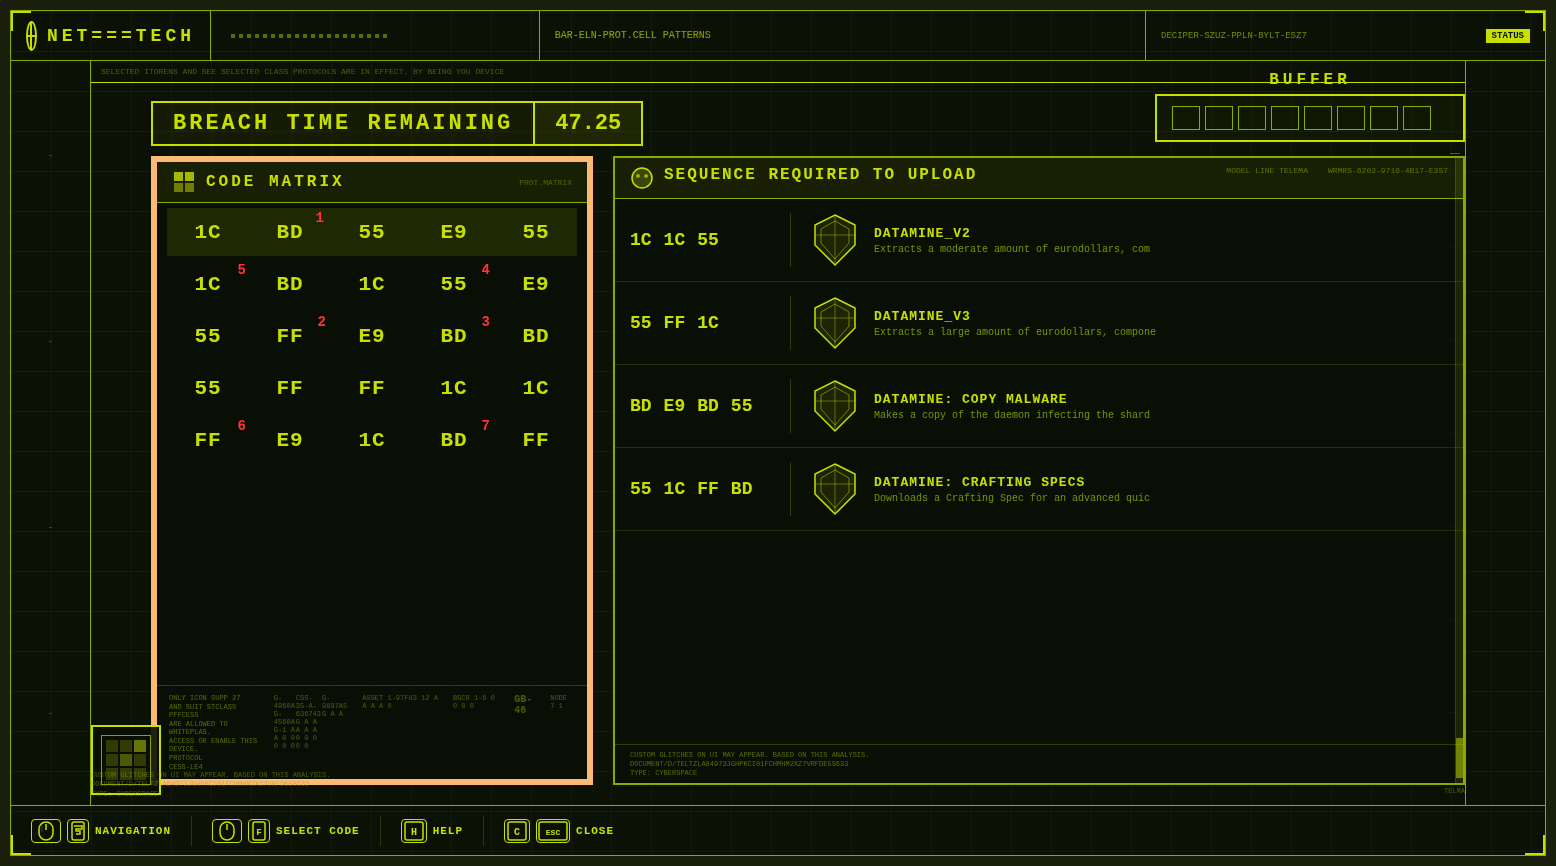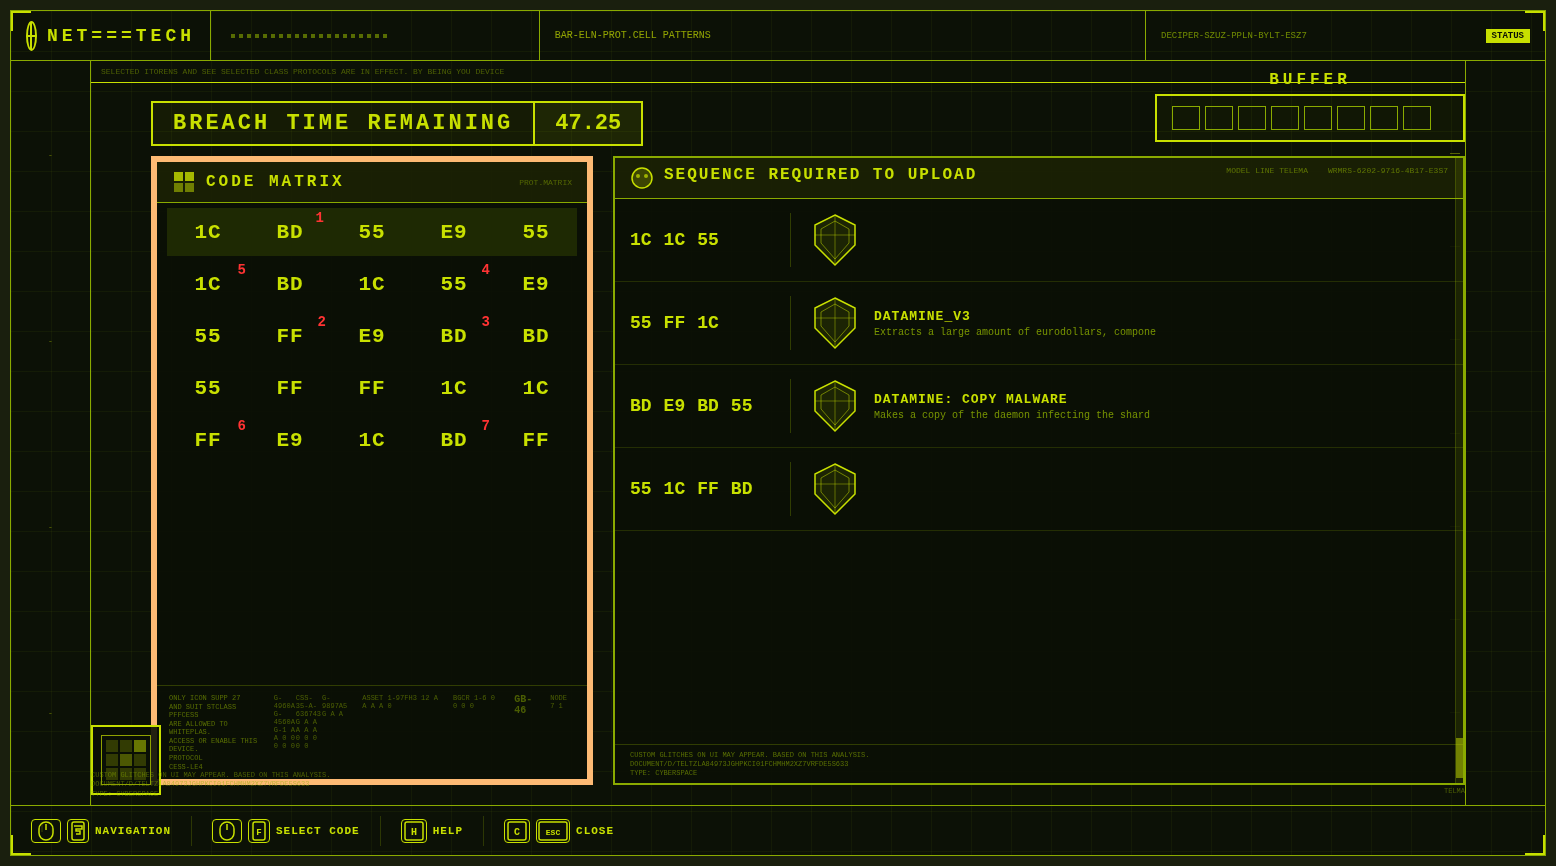--- a/index.html
+++ b/index.html
@@ -770,20 +770,24 @@
               <span style="color:#c8e000;font-size:18px;font-weight:bold;">1C</span>
               <span style="color:#c8e000;font-size:18px;font-weight:bold;">55</span>
             </div>
             <div style="flex:1;display:flex;align-items:center;gap:15px;border-left:1px solid rgba(138,170,0,0.3);padding-left:20px;margin-left:10px;">
               <svg width="48" height="54" viewBox="0 0 48 54" fill="none">
                 <polygon points="24,2 44,12 44,32 24,52 4,32 4,12" stroke="#c8e000" stroke-width="1.5" fill="rgba(200,224,0,0.1)"></polygon>
                 <polygon points="24,8 38,16 38,30 24,46 10,30 10,16" stroke="#c8e000" stroke-width="1" fill="none" opacity="0.5"></polygon>
                 <line x1="24" y1="2" x2="24" y2="52" stroke="#c8e000" stroke-width="1" opacity="0.4"></line>
                 <line x1="4" y1="22" x2="44" y2="22" stroke="#c8e000" stroke-width="1" opacity="0.4"></line>
               </svg>
+              <div>
+                <div style="color:#c8e000;font-size:13px;font-weight:bold;letter-spacing:1px;margin-bottom:3px;">DATAMINE_V2</div>
+                <div style="color:#8aaa00;font-size:10px;opacity:0.85;">Extracts a moderate amount of eurodollars, com</div>
+              </div>
             </div>
           </div>
 
           <div style="display:flex;align-items:center;padding:14px 15px;border-bottom:1px solid rgba(138,170,0,0.2);gap:0;">
             <div style="display:flex;gap:12px;min-width:150px;">
               <span style="color:#c8e000;font-size:18px;font-weight:bold;">55</span>
               <span style="color:#c8e000;font-size:18px;font-weight:bold;">FF</span>
               <span style="color:#c8e000;font-size:18px;font-weight:bold;">1C</span>
             </div>
             <div style="flex:1;display:flex;align-items:center;gap:15px;border-left:1px solid rgba(138,170,0,0.3);padding-left:20px;margin-left:10px;">
@@ -828,20 +832,24 @@
               <span style="color:#c8e000;font-size:18px;font-weight:bold;">FF</span>
               <span style="color:#c8e000;font-size:18px;font-weight:bold;">BD</span>
             </div>
             <div style="flex:1;display:flex;align-items:center;gap:15px;border-left:1px solid rgba(138,170,0,0.3);padding-left:20px;margin-left:10px;">
               <svg width="48" height="54" viewBox="0 0 48 54" fill="none">
                 <polygon points="24,2 44,12 44,32 24,52 4,32 4,12" stroke="#c8e000" stroke-width="1.5" fill="rgba(200,224,0,0.1)"></polygon>
                 <polygon points="24,8 38,16 38,30 24,46 10,30 10,16" stroke="#c8e000" stroke-width="1" fill="none" opacity="0.5"></polygon>
                 <line x1="24" y1="2" x2="24" y2="52" stroke="#c8e000" stroke-width="1" opacity="0.4"></line>
                 <line x1="4" y1="22" x2="44" y2="22" stroke="#c8e000" stroke-width="1" opacity="0.4"></line>
               </svg>
+              <div>
+                <div style="color:#c8e000;font-size:13px;font-weight:bold;letter-spacing:1px;margin-bottom:3px;">DATAMINE: CRAFTING SPECS</div>
+                <div style="color:#8aaa00;font-size:10px;opacity:0.85;">Downloads a Crafting Spec for an advanced quic</div>
+              </div>
             </div>
           </div>
         </div>
 
         <div style="padding:6px 15px;border-top:1px solid rgba(138,170,0,0.3);">
           <div style="color:#8aaa00;font-size:7px;opacity:0.6;margin-bottom:1px;">CUSTOM GLITCHES ON UI MAY APPEAR. BASED ON THIS ANALYSIS.</div>
           <div style="color:#8aaa00;font-size:7px;opacity:0.6;margin-bottom:1px;">DOCUMENT/D/TELTZLA84973JGHPKCI01FCHMHM2XZ7VRFDE5S633</div>
           <div style="color:#8aaa00;font-size:7px;opacity:0.6;">TYPE: CYBERSPACE</div>
         </div>
 

